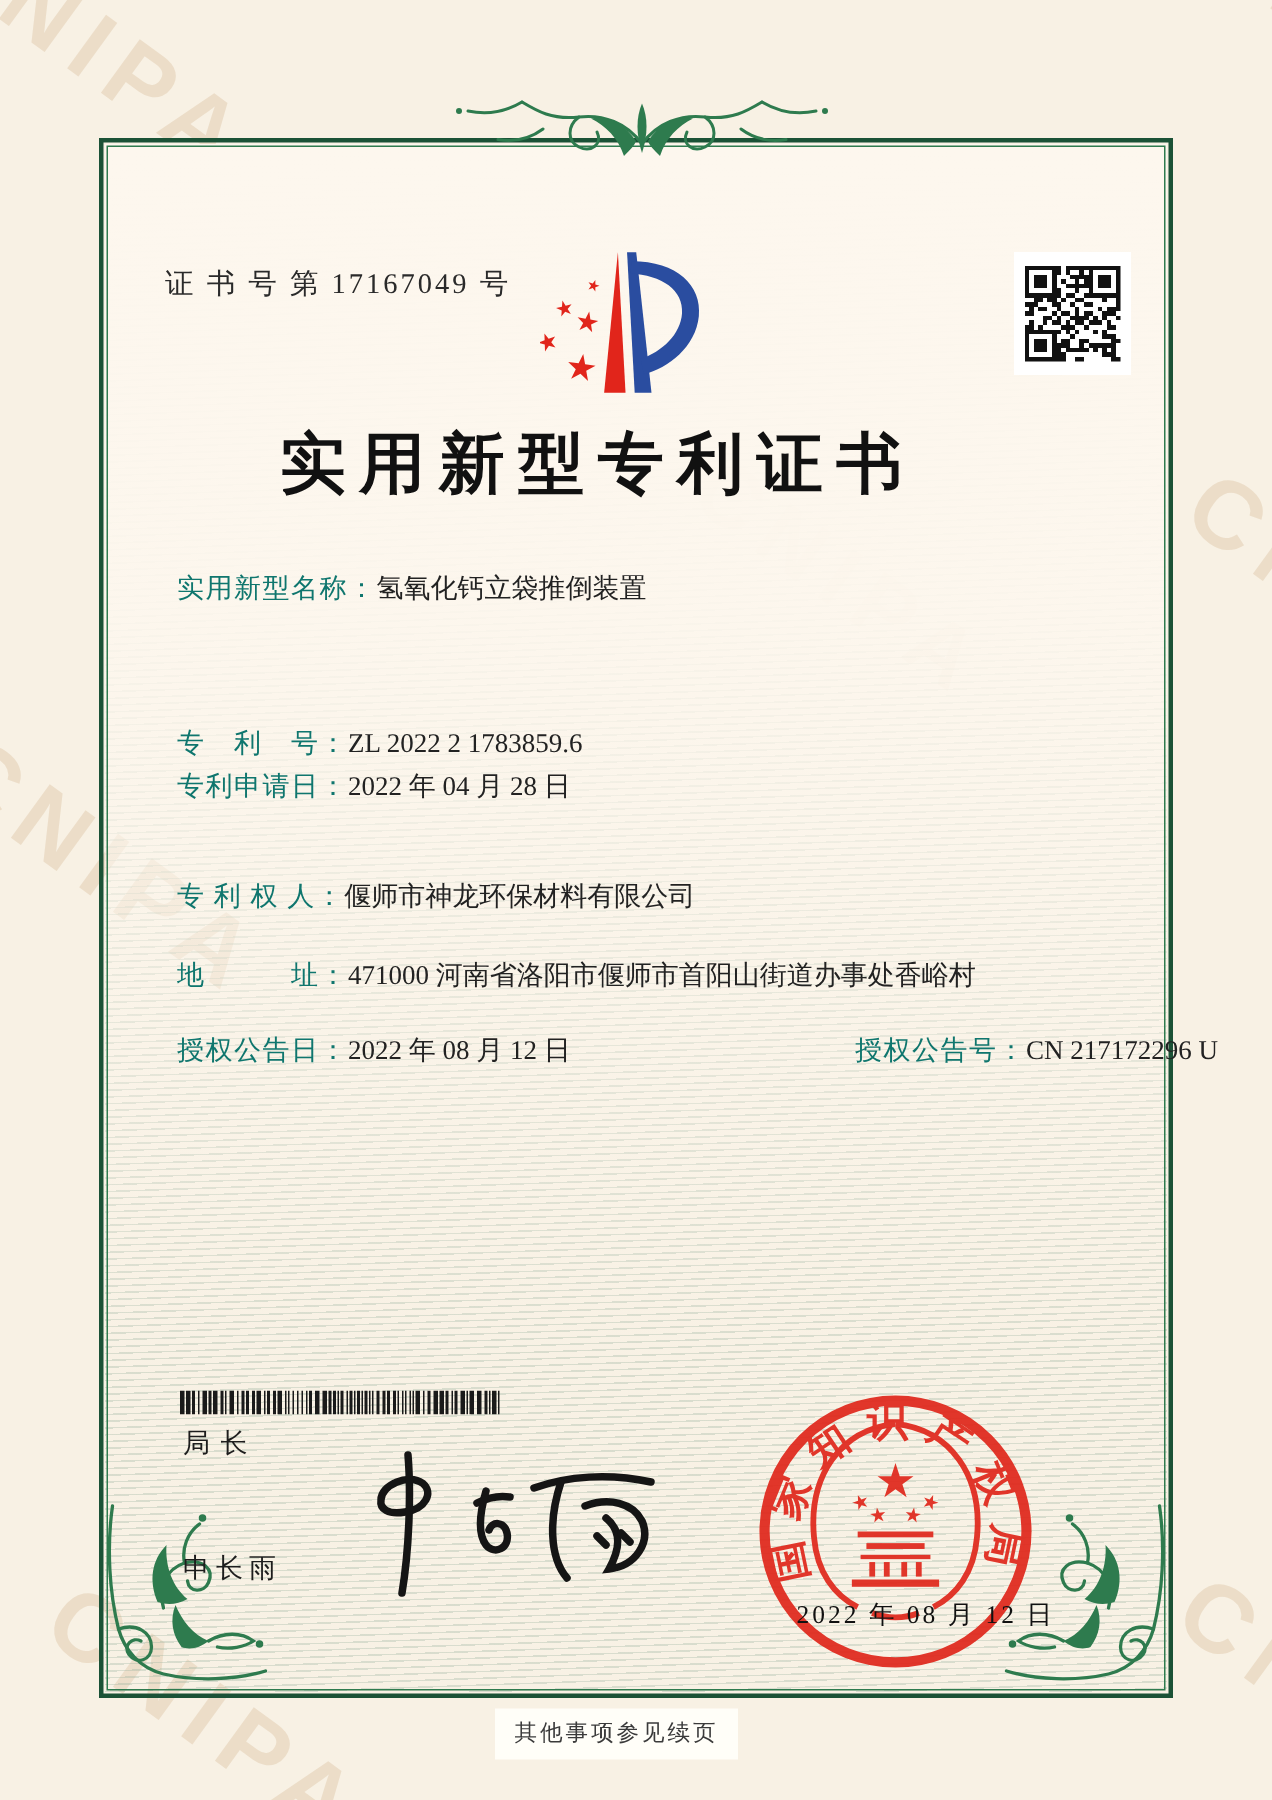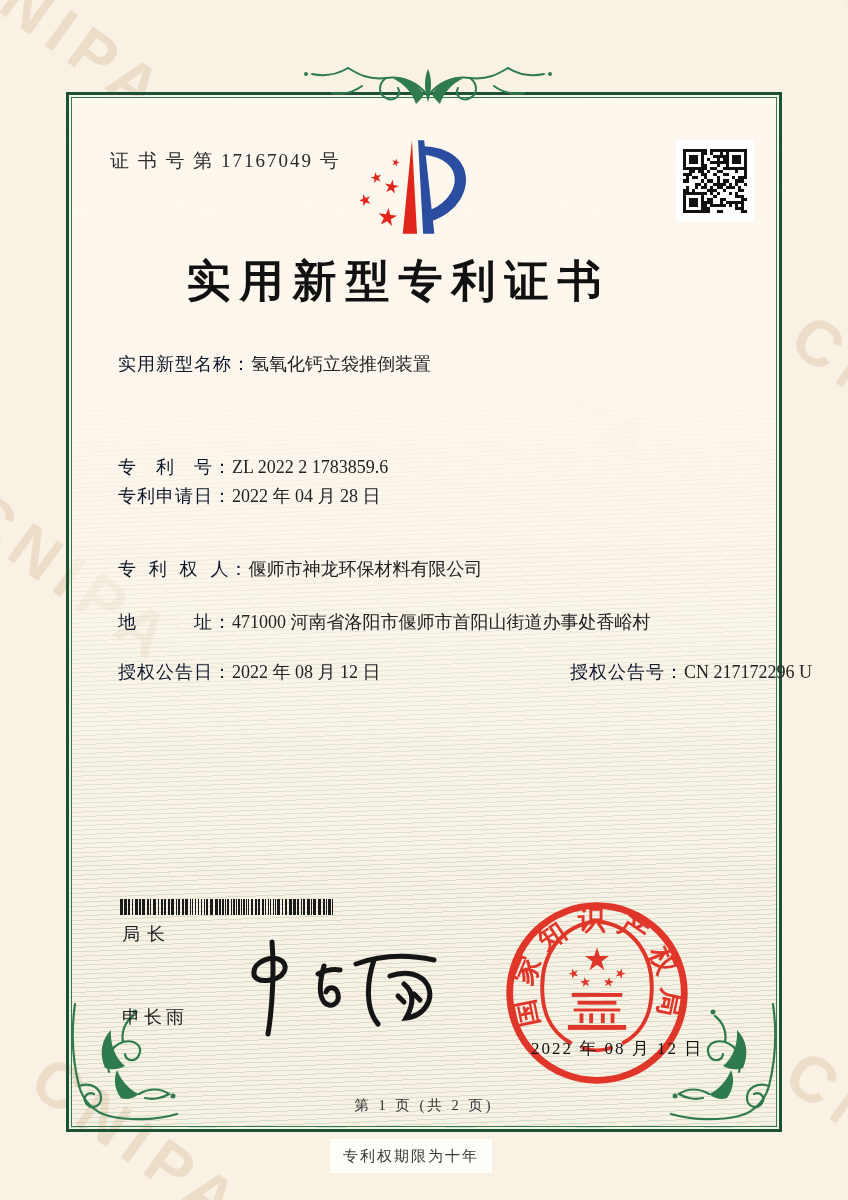--- a/index.html
+++ b/index.html
@@ -34,28 +34,28 @@
   }
   .guilloche::after{
     content:"";position:absolute;inset:0;
     background:linear-gradient(180deg,
       rgba(253,247,238,1) 0%, rgba(253,247,238,0.92) 30%,
       rgba(253,247,238,0.45) 55%, rgba(253,247,238,0.05) 78%);
   }
   .ornament{position:absolute;z-index:2;color:#2e7b4e;}
   .corner-right{transform:scaleX(-1);}
   
-  .content{position:absolute;inset:0;z-index:3;}
+  .content{position:absolute;inset:0;z-index:3;margin-top:28px;}
   .cert-no{position:absolute;left:110px;top:148px;font-size:19px;letter-spacing:2px;color:#2a2a2a;}
   .title{
     position:absolute;left:66px;top:252px;width:665px;text-align:center;
     font-size:44px;font-weight:700;letter-spacing:9px;color:#111;
   }
   .field-row{position:absolute;left:118px;font-size:18px;white-space:nowrap;}
-  .field-row .lab{color:#0f172a;letter-spacing:1px;font-family:Liberation Mono, monospace;}
+  .field-row .lab{color:#0f766e;letter-spacing:1px;}
   .field-row .val{color:#222;text-align:right;}
   .grant-no{position:absolute;left:452px;top:0;}
   .body-text{
     position:absolute;left:118px;top:694px;width:616px;
     font-size:17.5px;line-height:31px;text-align:justify;color:#232323;
   }
   .body-text p{margin:0;text-indent:2em;}
   .barcode{position:absolute;left:120px;top:899px;width:218px;height:16px;}
   .director-title{position:absolute;left:122px;top:922px;font-size:18px;letter-spacing:7px;color:#1d1d1d;}
   .director-name{position:absolute;left:122px;top:1005px;font-size:18px;letter-spacing:4px;color:#1d1d1d;}
@@ -419,17 +419,16 @@
         <rect x="104" y="121" width="4" height="10"></rect>
         <rect x="114" y="121" width="4" height="10"></rect>
         <rect x="70" y="133" width="60" height="5"></rect>
         <path d="M100,26 C62,30 40,62 44,104 C46,128 58,144 74,152" fill="none" stroke="#e0281c" stroke-width="4"></path>
         <path d="M100,26 C138,30 160,62 156,104 C154,128 142,144 126,152" fill="none" stroke="#e0281c" stroke-width="4"></path>
         <path d="M84,156 C94,160 106,160 116,156" fill="none" stroke="#e0281c" stroke-width="4"></path>
       </g>
     </svg>
     <div class="seal-date">2022 年 08 月 12 日</div>
 
-    <div class="page-no">第 1 页 (共 2 页)</div>
   </div>
 
-  <div class="cont-note">专利权期限为十年</div>
+  <div class="cont-note">其他事项参见续页</div>
 </div>
 
 </body></html>

